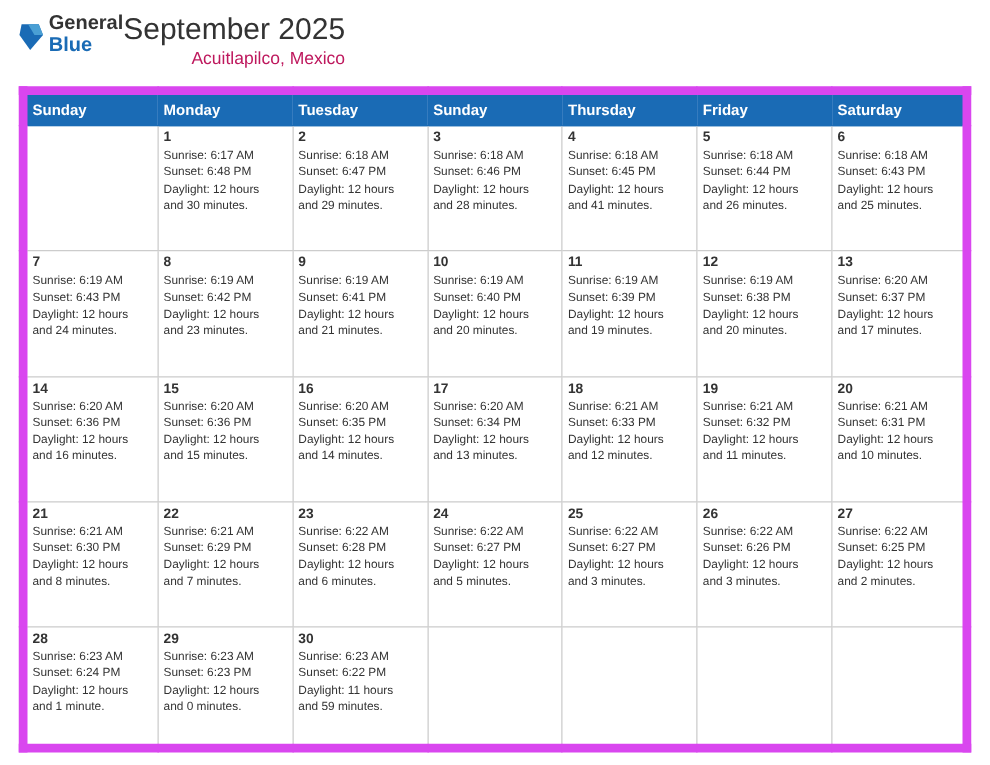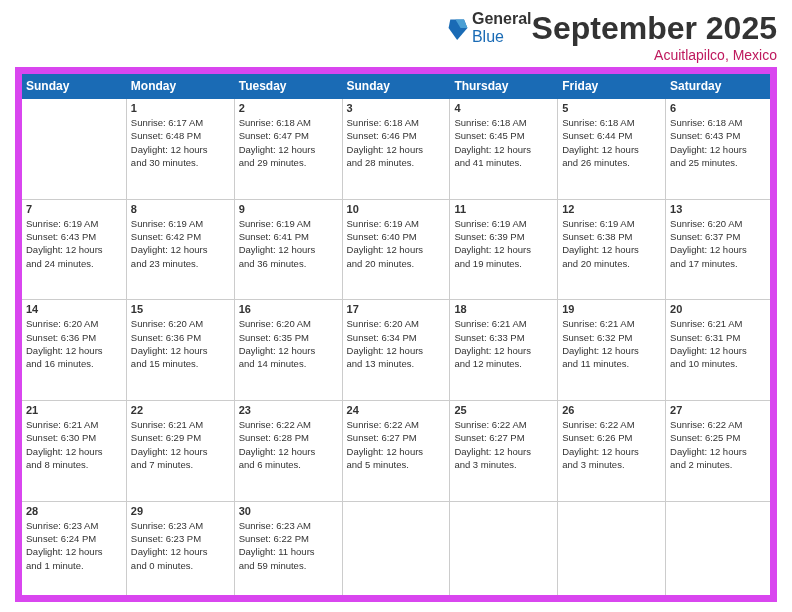--- a/index.html
+++ b/index.html
@@ -13,54 +13,54 @@
     }
     .page {
       width: 792px;
       height: 612px;
       padding: 10px 15px;
       display: flex;
       flex-direction: column;
     }
     .header {
       display: flex;
-      justify-content: flex-end;
+      justify-content: flex-start;
       align-items: flex-start;
-      margin-bottom: 4px;
+      margin-bottom: 15px;
     }
     .logo {
       display: flex;
       align-items: center;
       gap: 4px;
     }
     .logo-text {
       display: flex;
       flex-direction: column;
       line-height: 1.1;
     }
     .logo-general {
       font-size: 16px;
       font-weight: bold;
       color: #333;
     }
     .logo-blue {
       font-size: 16px;
-      font-weight: normal;
+      font-weight: bold;
       color: #1a6bb5;
     }
     .logo-icon {
       width: 20px;
       height: 24px;
     }
     .title-area {
       text-align: right;
     }
     .month-title {
-      font-size: 32px;
-      font-weight: bold;
+      font-size: 24px;
+      font-weight: normal;
       color: #333;
     }
     .subtitle {
       font-size: 14px;
       color: #be185d;
     }
     .calendar {
       flex: 1;
       border: 7px solid #d946ef;
       border-collapse: collapse;
@@ -165,21 +165,21 @@
           <td>
             <span class="day-num">7</span>
             <div class="cell-content"><span>Sunrise: 6:19 AM</span><br><span>Sunset: 6:43 PM</span><br><span>Daylight: 12 hours</span><br><span>and 24 minutes.</span></div>
           </td>
           <td>
             <span class="day-num">8</span>
             <div class="cell-content"><span>Sunrise: 6:19 AM</span><br><span>Sunset: 6:42 PM</span><br><span>Daylight: 12 hours</span><br><span>and 23 minutes.</span></div>
           </td>
           <td>
             <span class="day-num">9</span>
-            <div class="cell-content"><span>Sunrise: 6:19 AM</span><br><span>Sunset: 6:41 PM</span><br><span>Daylight: 12 hours</span><br><span>and 36 minutes.</span></div>
+            <div class="cell-content"><span>Sunrise: 6:19 AM</span><br><span>Sunset: 6:41 PM</span><br><span>Daylight: 12 hours</span><br><span>and 21 minutes.</span></div>
           </td>
           <td>
             <span class="day-num">10</span>
             <div class="cell-content"><span>Sunrise: 6:19 AM</span><br><span>Sunset: 6:40 PM</span><br><span>Daylight: 12 hours</span><br><span>and 20 minutes.</span></div>
           </td>
           <td>
             <span class="day-num">11</span>
             <div class="cell-content"><span>Sunrise: 6:19 AM</span><br><span>Sunset: 6:39 PM</span><br><span>Daylight: 12 hours</span><br><span>and 19 minutes.</span></div>
           </td>
           <td>

